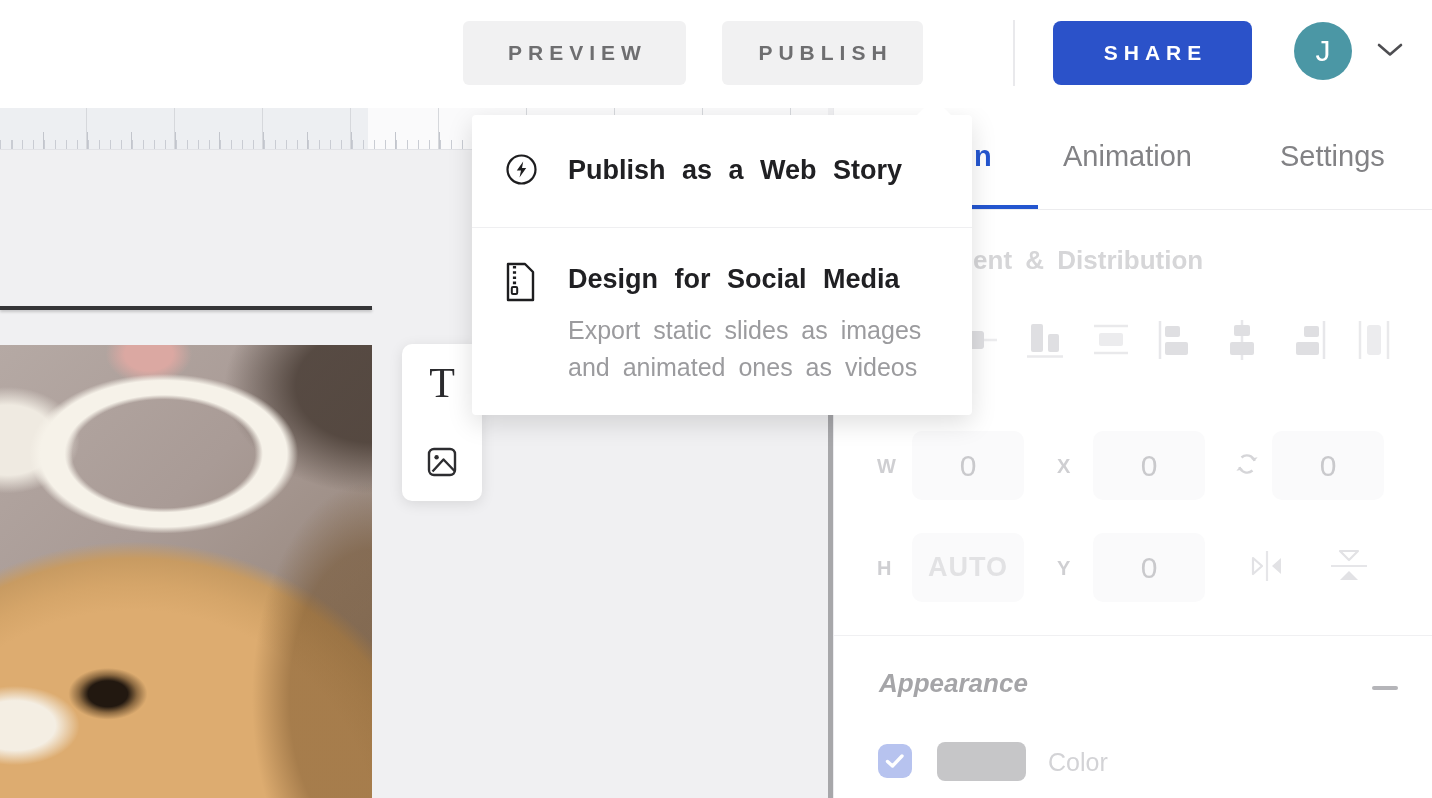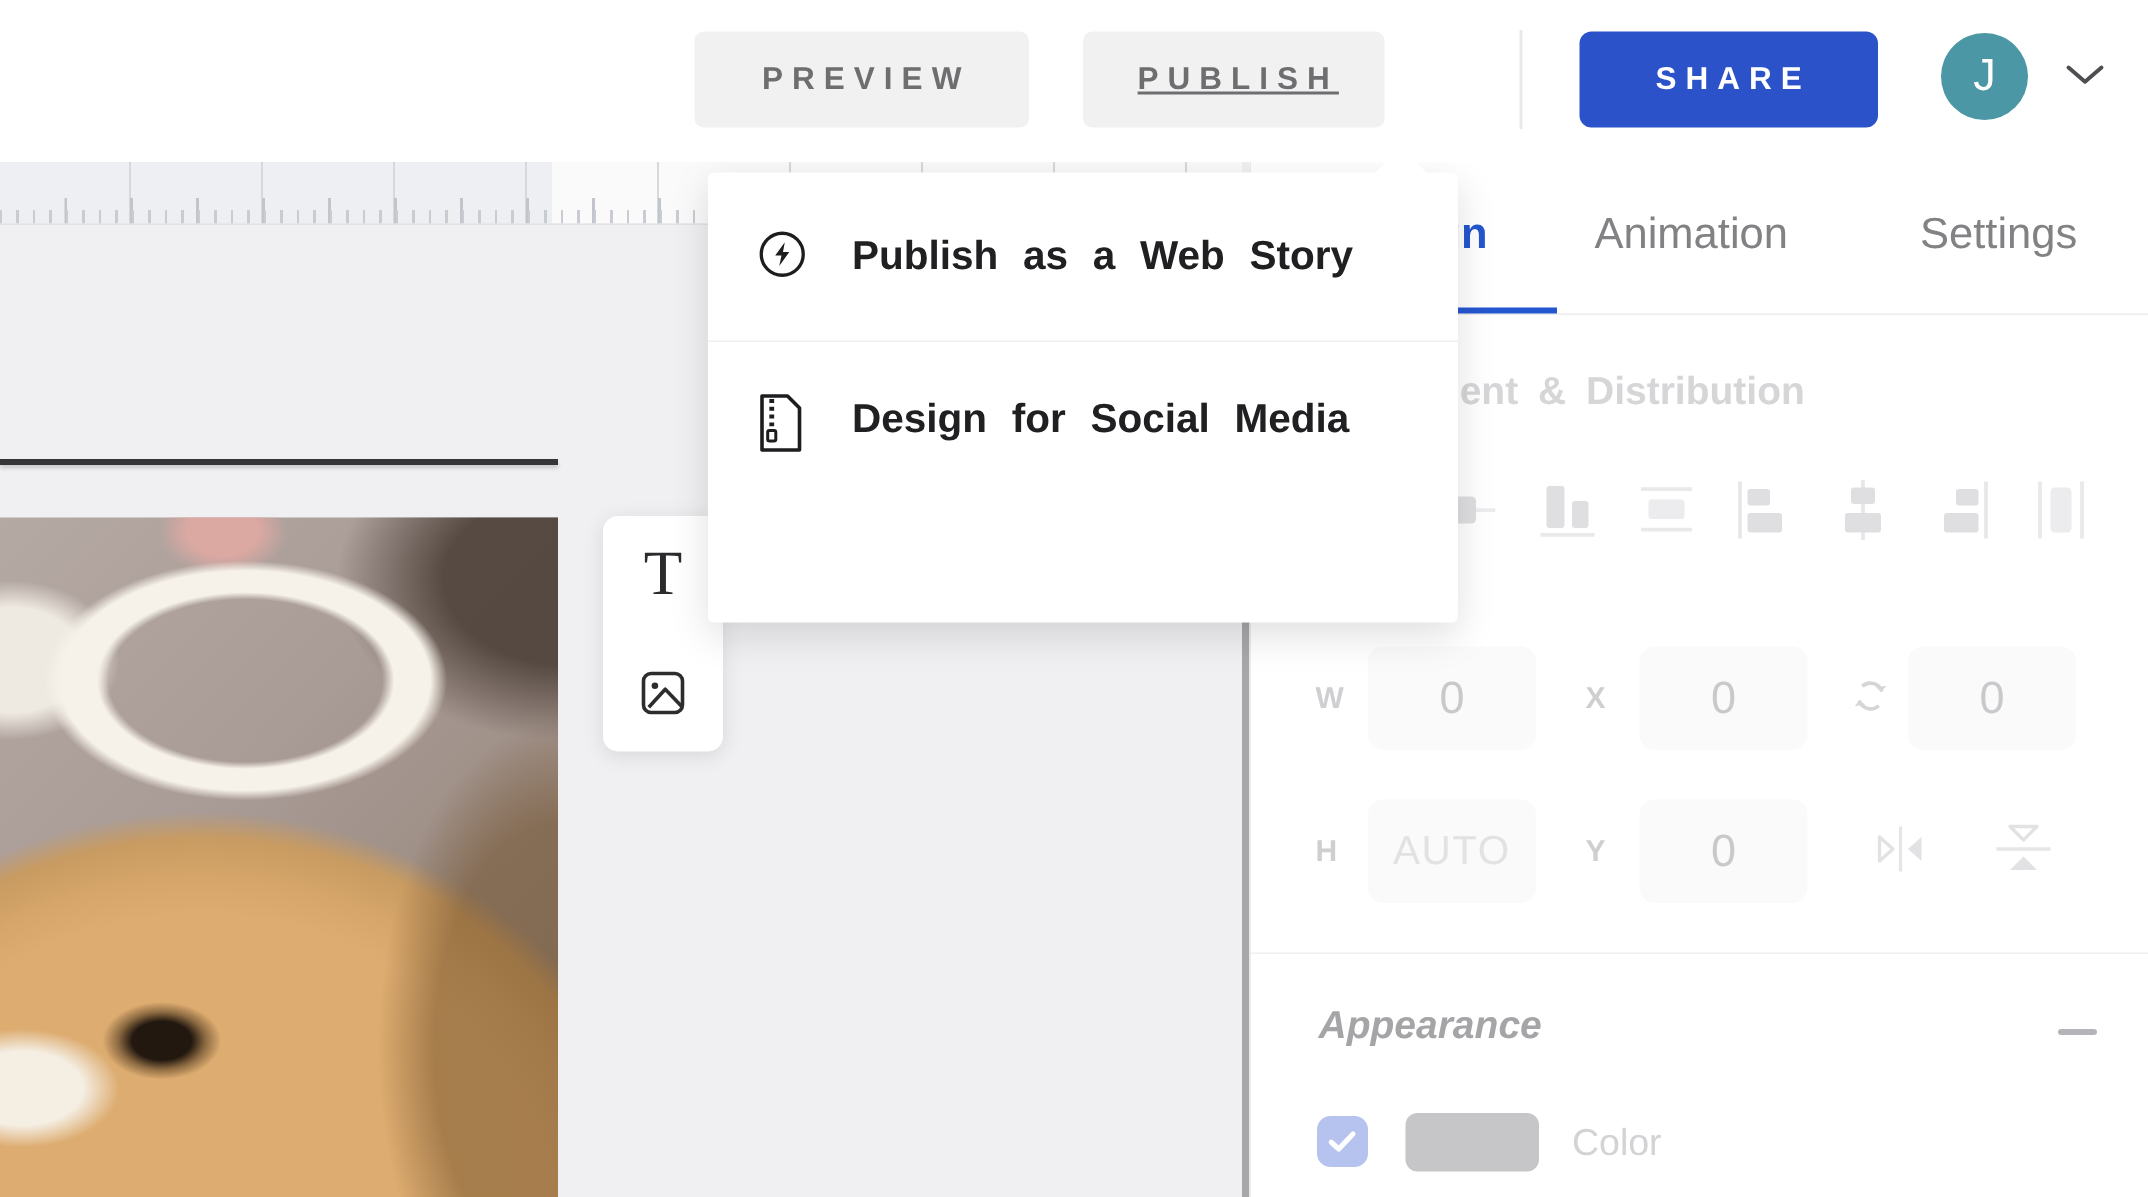--- a/index.html
+++ b/index.html
@@ -4,21 +4,21 @@
 <style>
   html,body{margin:0;padding:0;background:#ffffff;}
   *{box-sizing:border-box;font-family:"Liberation Sans","DejaVu Sans",sans-serif;}
   #app{position:relative;width:1432px;height:798px;overflow:hidden;background:#fff;}
 
   
   .topbar{position:absolute;left:0;top:0;width:1432px;height:108px;background:#fff;z-index:40;}
   .btn-gray{position:absolute;top:21px;height:64px;background:#f1f1f2;border:none;border-radius:6px;
     color:#6e6e70;font-size:21px;font-weight:bold;letter-spacing:6px;text-indent:6px;cursor:pointer;}
   .btn-preview{left:463px;width:223px;}
-  .btn-publish{left:722px;width:201px;text-decoration:underline;}
+  .btn-publish{left:722px;width:201px;}
   .topbar-divider{position:absolute;left:1013px;top:20px;width:2px;height:66px;background:#e9e9ec;}
   .btn-share{position:absolute;left:1053px;top:21px;width:199px;height:64px;background:#2b52c9;border:none;
     border-radius:8px;color:#fff;font-size:21px;font-weight:bold;letter-spacing:6px;text-indent:6px;cursor:pointer;}
   .avatar{position:absolute;left:1294px;top:22px;width:58px;height:58px;border-radius:50%;background:#4b97a5;
     color:#fff;font-size:30px;display:flex;align-items:center;justify-content:center;cursor:pointer;}
   .avatar-chevron{position:absolute;left:1376px;top:42px;cursor:pointer;}
 
   
   .workspace{position:absolute;left:0;top:108px;width:833px;height:690px;background:#f0f0f2;}
   .ruler{position:absolute;left:0;top:0;width:828px;height:42px;
@@ -187,21 +187,21 @@
       <svg width="24" height="26" viewBox="0 0 24 26">
         <path d="M6.5 6.5 A8 8 0 0 1 19.5 10" fill="none" stroke="#d5d5d8" stroke-width="2.4"></path>
         <polygon points="19.5,10 15.6,7.4 22.6,6.2" fill="#d5d5d8"></polygon>
         <path d="M17.5 19.5 A8 8 0 0 1 4.5 16" fill="none" stroke="#d5d5d8" stroke-width="2.4"></path>
         <polygon points="4.5,16 8.4,18.6 1.4,19.8" fill="#d5d5d8"></polygon>
       </svg>
     </div>
     <input class="field" style="left: 438px; top: 323px;" readonly="" value="0">
 
     <div class="field-label" style="left:43px;top:449px;">H</div>
-    <input class="field auto" style="left: 78px; top: 425px;" readonly="" value="AUTO">
+    <input class="field auto" style="left: 78px; top: 425px; font-weight: bold;" readonly="" value="AUTO">
     <div class="field-label" style="left:223px;top:449px;">Y</div>
     <input class="field" style="left: 259px; top: 425px;" readonly="" value="0">
 
     <div class="icon-btn" style="left:412px;top:437px;">
       <svg width="42" height="42" viewBox="0 0 42 42">
         <path d="M7 13 L16 21 L7 29 Z" fill="none" stroke="#e2e2e5" stroke-width="2.2" stroke-linejoin="round"></path>
         <line x1="21" y1="6" x2="21" y2="36" stroke="#e6e6e9" stroke-width="2.2"></line>
         <path d="M35 13 L26 21 L35 29 Z" fill="#e2e2e5"></path>
       </svg>
     </div>
@@ -237,20 +237,21 @@
       <div class="menu-title">Publish as a Web Story</div>
     </div>
     <div class="menu-divider"></div>
     <div class="menu-item menu-item-2">
       <svg class="menu-icon" width="31" height="40" viewBox="0 0 31 40">
         <path d="M3 2 h17 l8 8 v28 h-25 z" fill="none" stroke="#1d1d1f" stroke-width="2.4" stroke-linejoin="round"></path>
         <line x1="9.5" y1="4" x2="9.5" y2="24" stroke="#1d1d1f" stroke-width="3.2" stroke-dasharray="2.6 2.6"></line>
         <rect x="6.8" y="25" width="5.4" height="7" rx="1.2" fill="none" stroke="#1d1d1f" stroke-width="2"></rect>
       </svg>
       <div class="menu-title">Design for Social Media</div>
+      <div class="menu-desc">Export static slides as images and animated ones as videos</div>
     </div>
   </div>
 
   <div class="topbar">
     <button class="btn-gray btn-preview">PREVIEW</button>
     <button class="btn-gray btn-publish">PUBLISH</button>
     <div class="topbar-divider"></div>
     <button class="btn-share">SHARE</button>
     <div class="avatar">
         <span>J</span>

